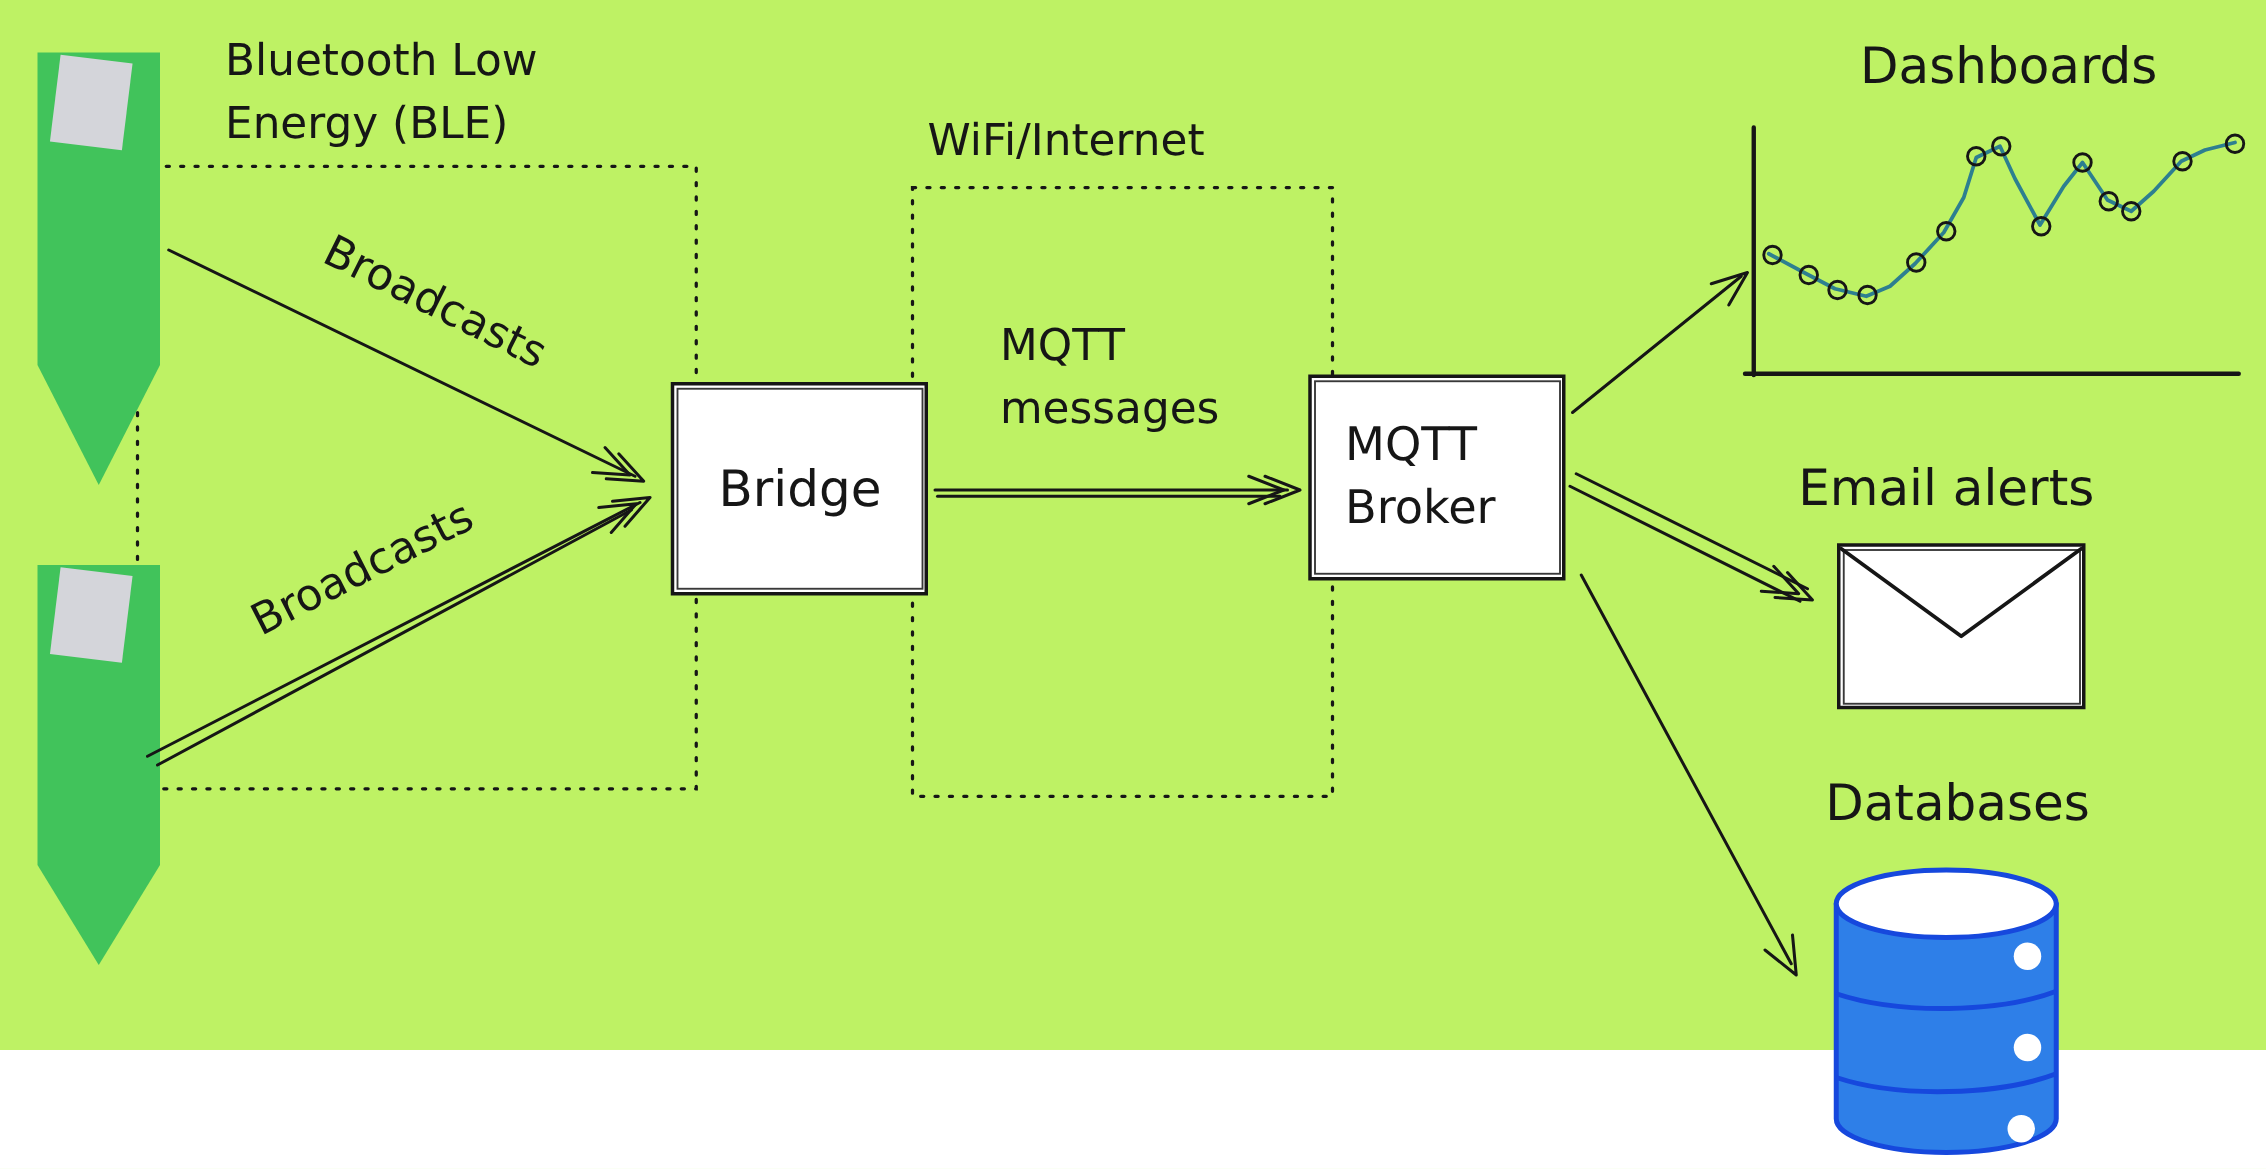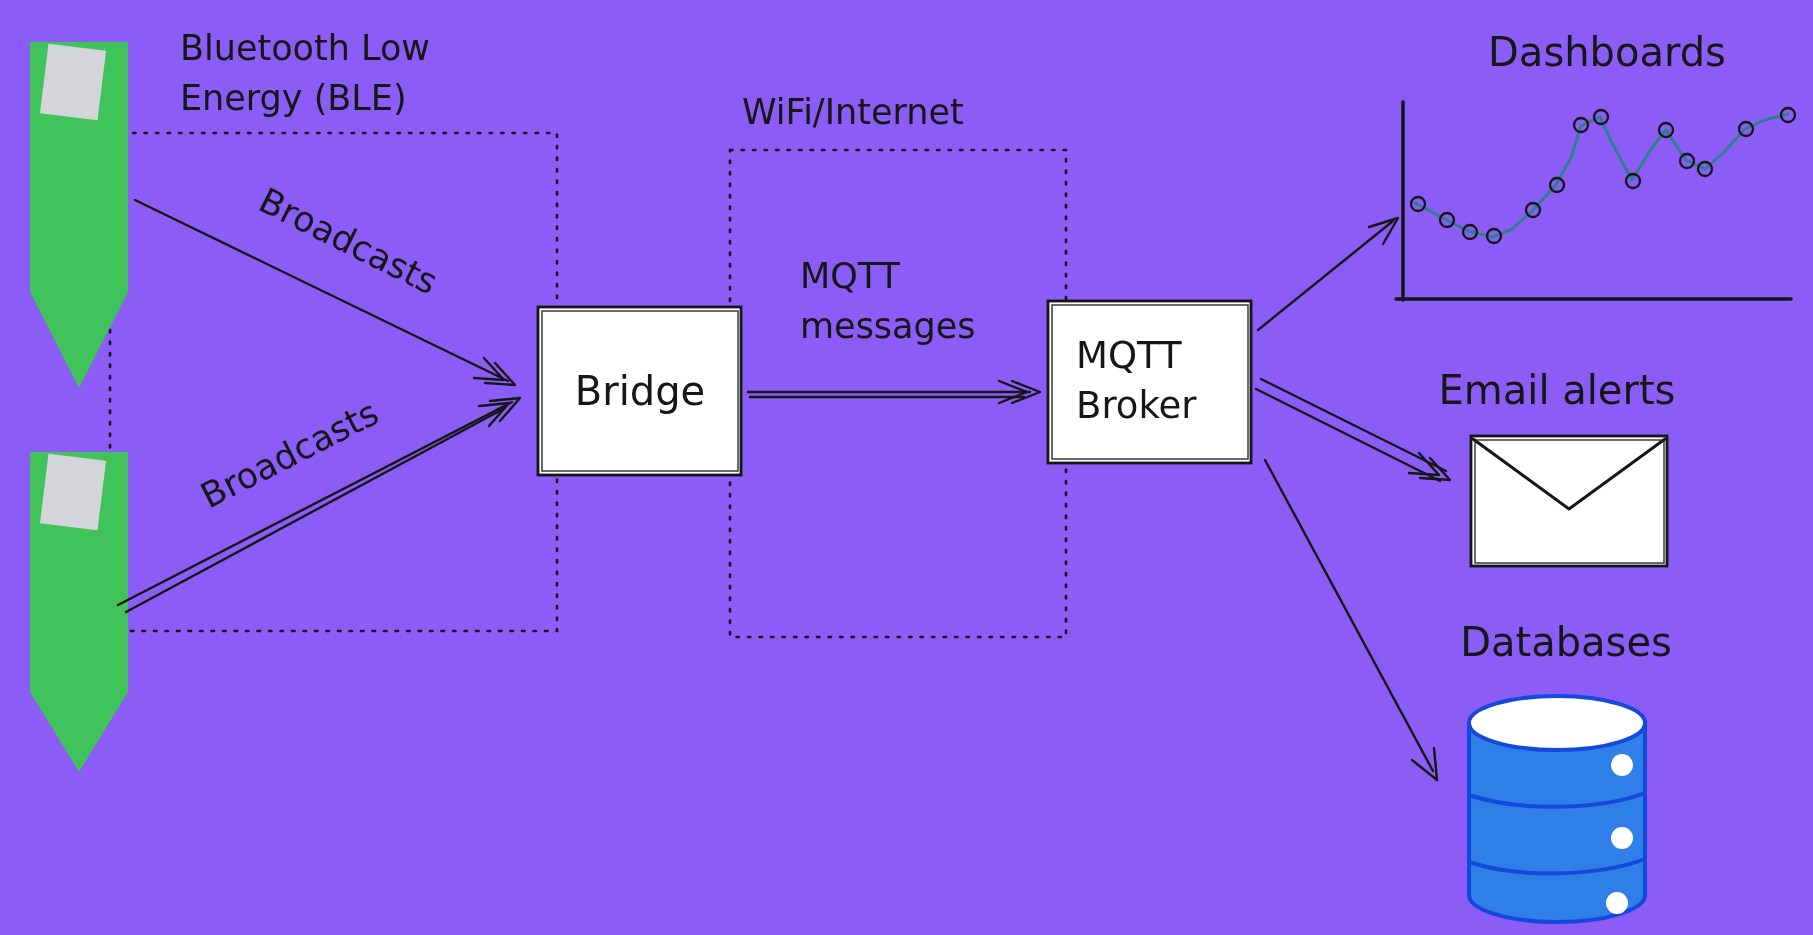--- a/index.html
+++ b/index.html
@@ -1,17 +1,17 @@
 <!DOCTYPE html>
 <html><head>
 <meta charset="utf-8">
 <style>
   html,body{margin:0;padding:0;background:#ffffff;}
   body{width:1813px;height:935px;overflow:hidden;}
-  .canvas{position:relative;width:1813px;height:935px;background:#8b5cf6;}
+  .canvas{position:relative;width:1813px;height:840px;background:#bef264;}
   svg{display:block;}
   .hand{font-family:"DejaVu Sans","Liberation Sans",sans-serif;fill:#161616;}
   .t35{font-size:35px;}
   .t37{font-size:37px;}
   .t40{font-size:40px;}
   .ink{stroke:#161616;fill:none;stroke-linecap:round;stroke-linejoin:round;}
   .w2{stroke-width:2.4;}
   .w3{stroke-width:3;}
   .w35{stroke-width:3.5;}
   .dotted{stroke:#161616;fill:none;stroke-width:2.6;stroke-dasharray:2.5 9;stroke-linecap:round;}

